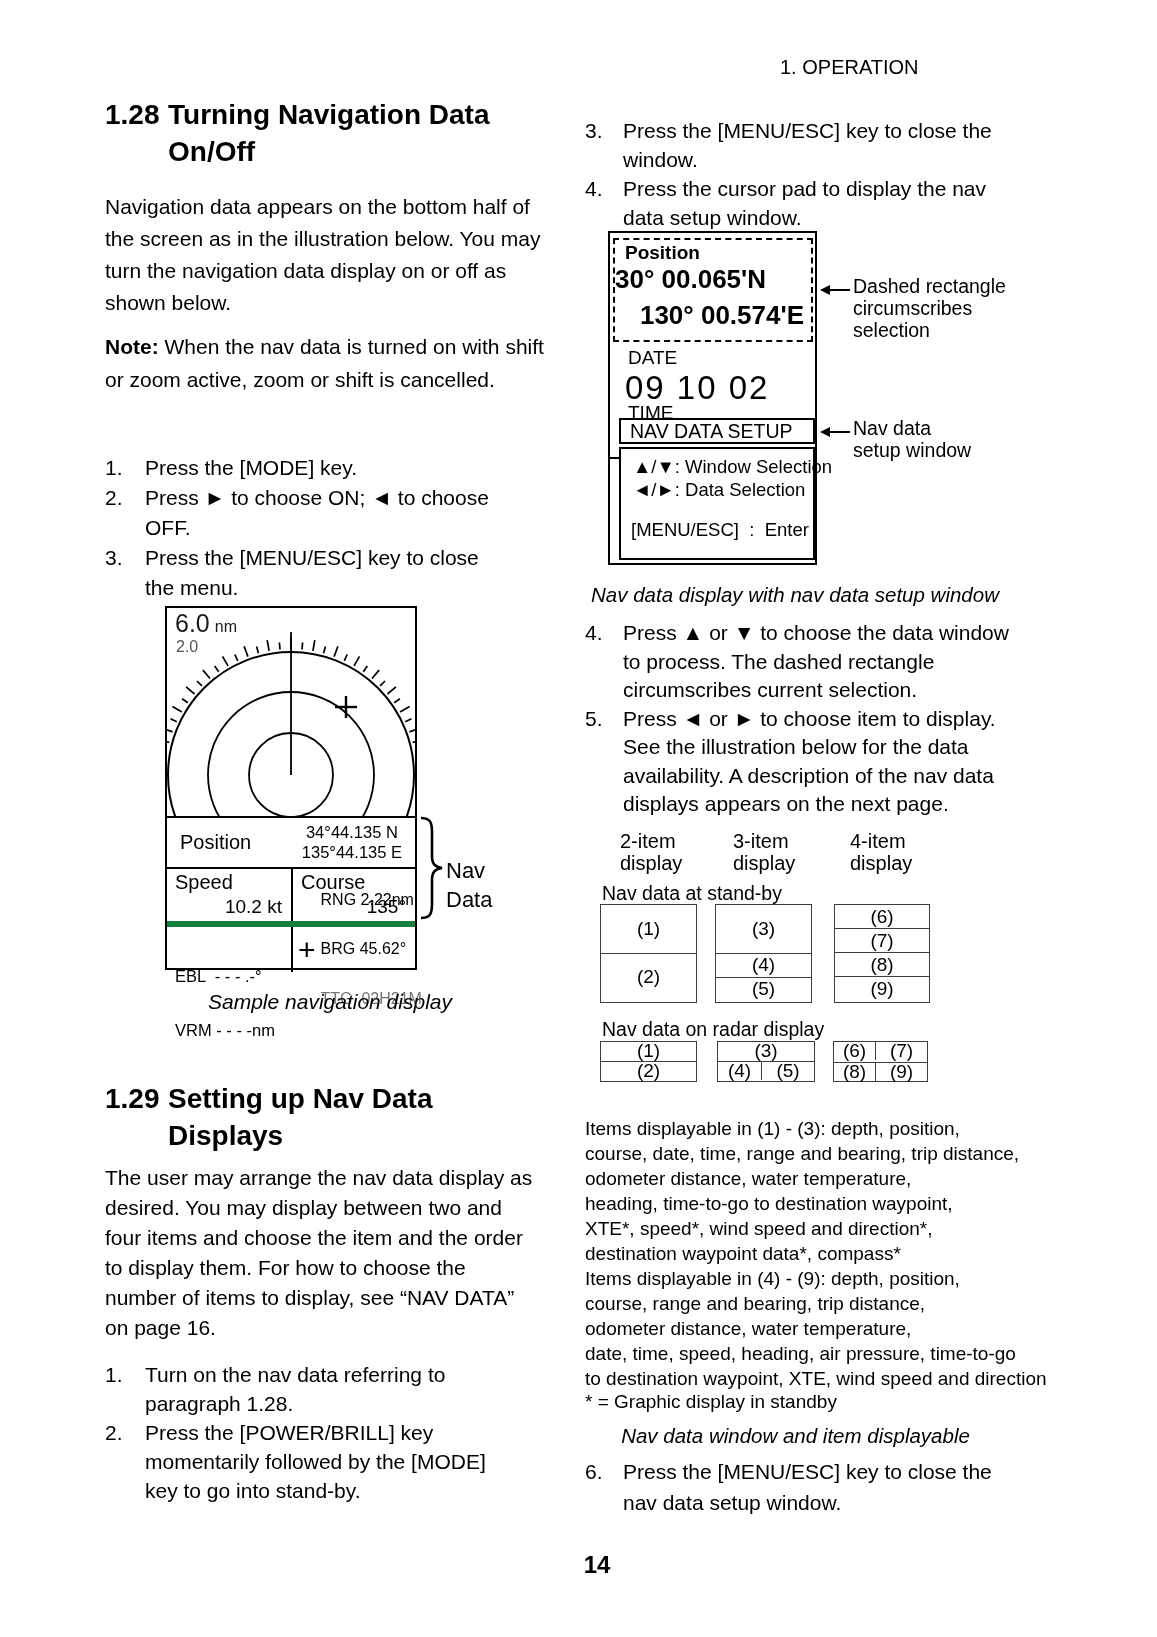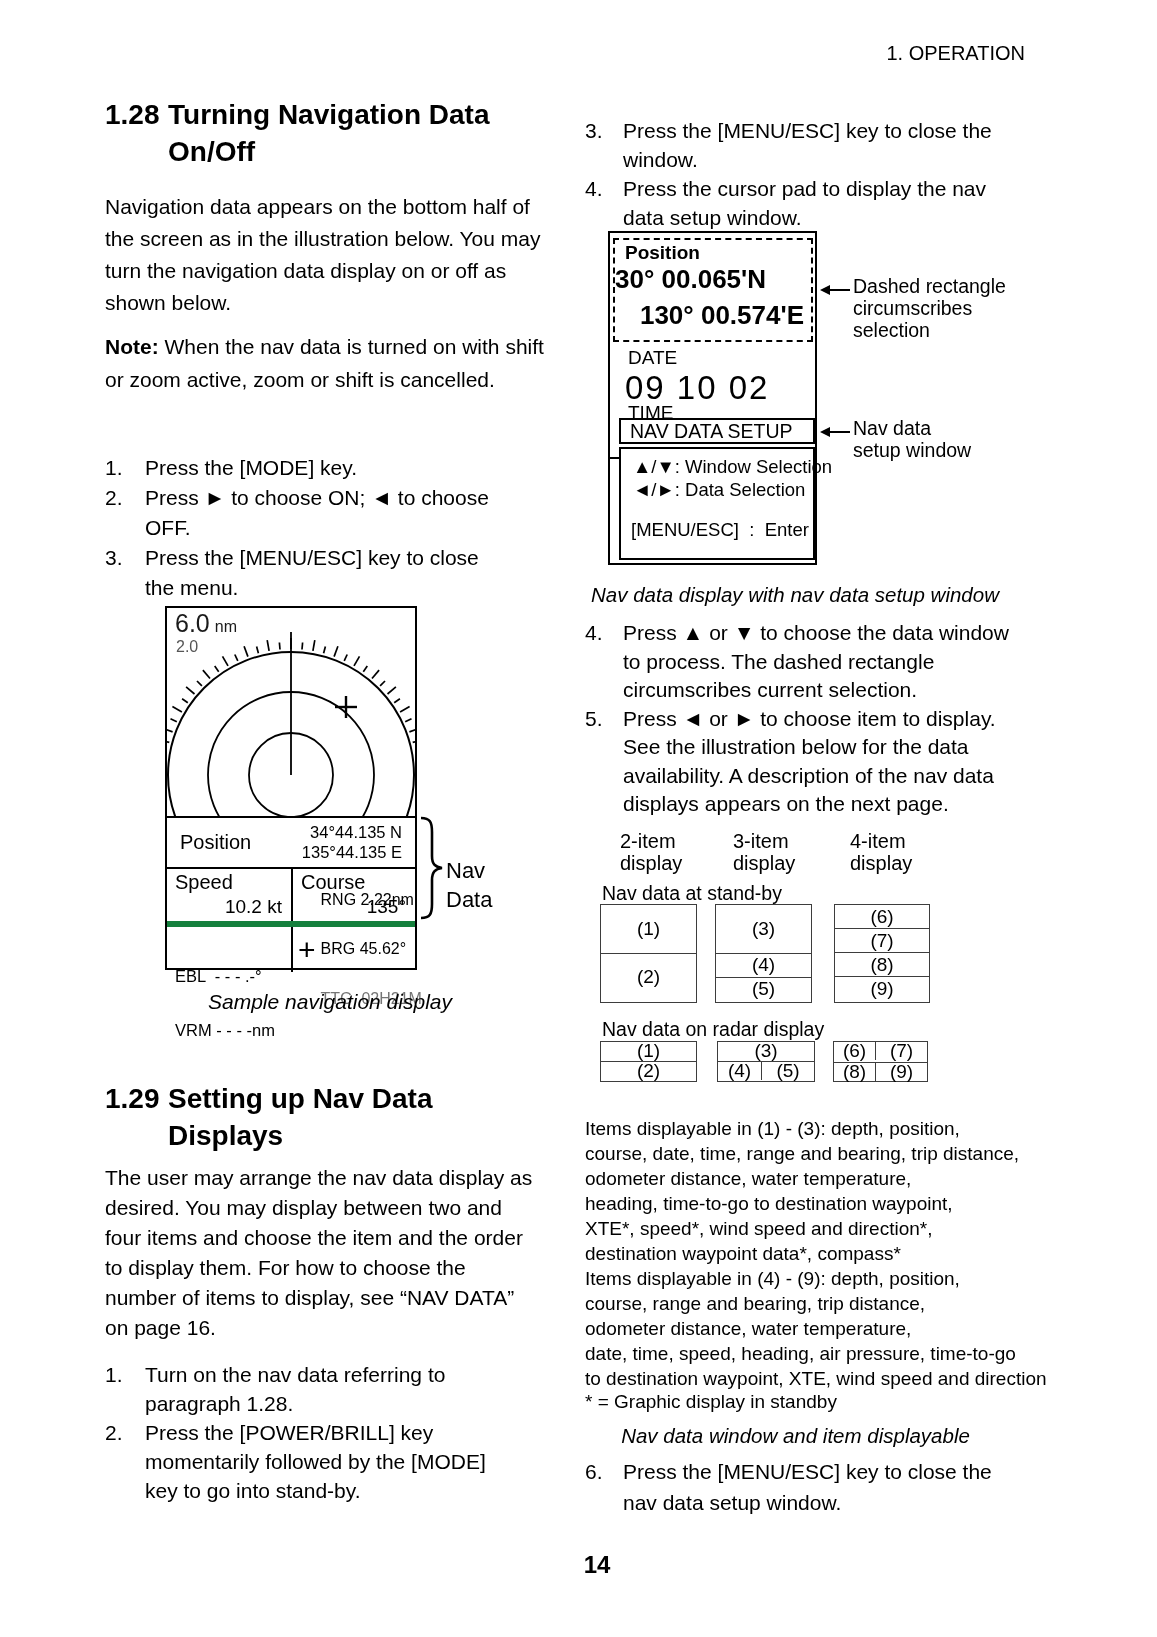--- a/index.html
+++ b/index.html
@@ -16,21 +16,21 @@
   .list .li{display:flex;align-items:flex-start}
   .list .num{flex:none;width:40px}
   
   .fig{border:2px solid #000;box-sizing:border-box;background:#fff}
   .radar-area{position:relative;height:208px;border-bottom:2px solid #000;overflow:hidden}
   .rng{position:absolute;left:8px;top:1px;font-size:25px;color:#1a1a1a}
   .rng .unit{font-size:16px;margin-left:5px}
   .ringint{position:absolute;left:9px;top:30px;font-size:16px;color:#555}
   .row-pos{position:relative;height:49px;border-bottom:2px solid #000}
   .pos-label{position:absolute;left:13px;top:13px;font-size:20px}
-  .pos-coords{position:absolute;right:13px;top:4px;text-align:right;font-size:16.5px;line-height:20px}
+  .pos-coords{position:absolute;right:13px;top:4px;text-align:center;font-size:16.5px;line-height:20px}
   .row-sc{position:relative;height:52px;border-bottom:6px solid #15803d;display:flex}
   .scell{position:relative;box-sizing:border-box;flex:1}
   .scell.first{flex:none;width:126px;border-right:2px solid #000}
   .cl{position:absolute;left:8px;top:2px;font-size:20px}
   .cv{position:absolute;right:9px;bottom:3px;font-size:19px}
   .row-ebl{position:relative;height:45px;display:flex}
   .ebl-cell{flex:none;width:126px;border-right:2px solid #000;box-sizing:border-box;
             padding:4px 8px 0 8px;font-size:16.5px;line-height:18px;white-space:pre}
   .rng-cell{flex:1;display:flex;align-items:center}
   .plus{font-size:30px;margin:0 5px 0 5px;line-height:1}
@@ -65,21 +65,21 @@
   .items{font-size:19px;line-height:25px;width:472px}
   .items .ul{}
   .iline{white-space:nowrap}
   .pageno{font-size:24px;font-weight:700;text-align:center}
 </style>
 </head>
 <body>
 
 <div class="page">
 
-  <div class="abs hdr" style="left:780px;top:42px;width:245px;text-align:right;font-size:20px">1. OPERATION</div>
+  <div class="abs hdr" style="left:780px;top:56px;width:245px;text-align:left;font-size:20px">1. OPERATION</div>
 
   <div class="abs h2" style="left:105px;top:96px;width:460px">
     <span class="h2num">1.28</span>
     <span>
       <span class="h2line">Turning Navigation Data</span>
       <span class="h2line">On/Off</span>
     </span>
   </div>
 
   <div class="abs body-text" style="left:105px;top:191px;width:455px">Navigation data appears on the bottom half of the screen as in the illustration below. You may turn the navigation data display on or off as shown below.</div>

